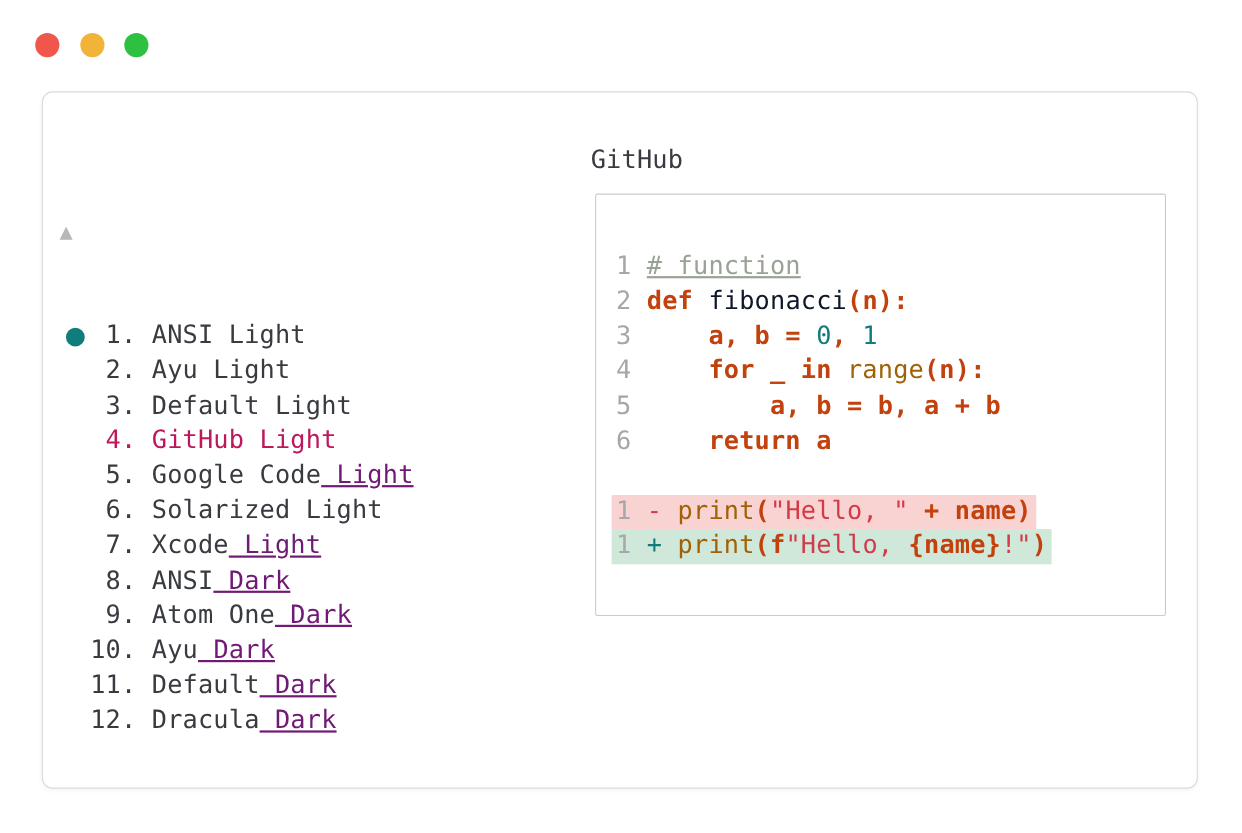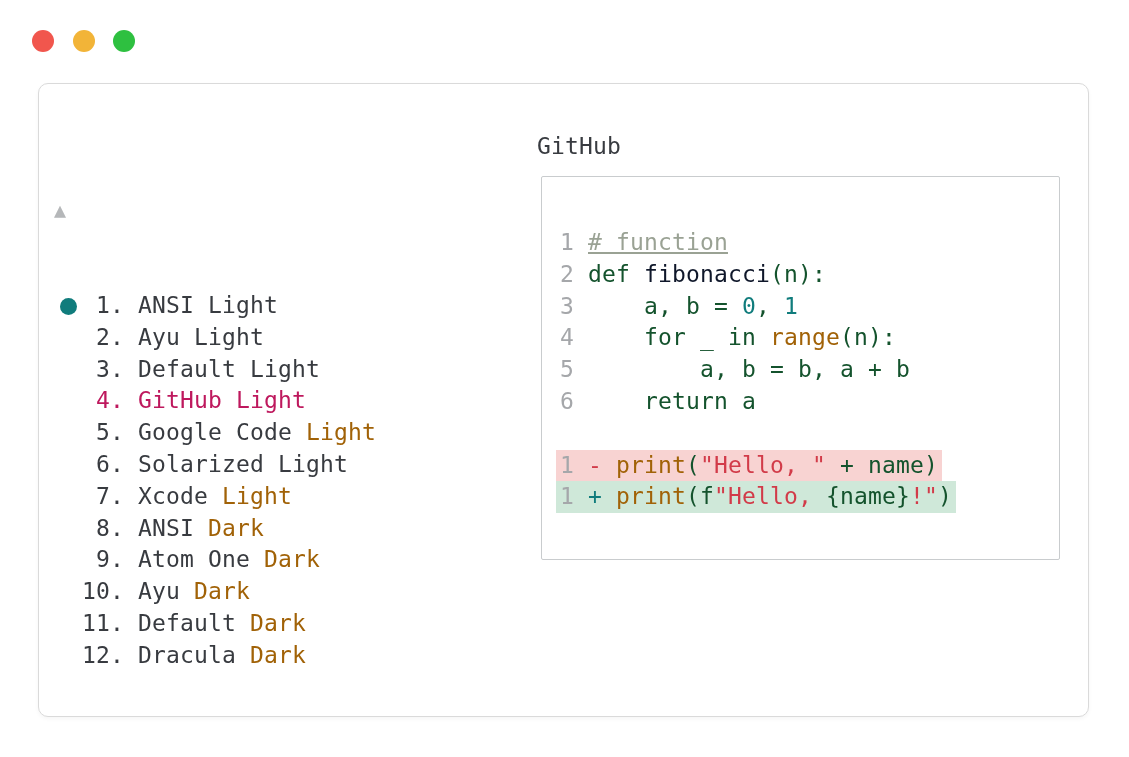--- a/index.html
+++ b/index.html
@@ -31,21 +31,21 @@
   .mono {
     font-size: 23px;
     letter-spacing: 0.15px;
     line-height: 31.8px;
     white-space: pre;
     color: #383b40;
   }
 
   .list-col { position: absolute; left: 15px; top: 47px; }
   .row { height: 31.8px; }
-  .muted   { color: #a16207; }
+  .muted   { color: #701a75; text-decoration: underline; }
   .selected-row { color: #be185d; }
   .arrow-up   { color: #b5b7b9; font-size: 20px; }
 
   .bullet {
     position: absolute; left: 21px; top: 214px;
     width: 17px; height: 17px; border-radius: 50%;
     background: #107c7c;
   }
 
   .preview-label { position: absolute; left: 498px; top: 47px; }
@@ -59,21 +59,21 @@
   }
 
   .code-col { position: absolute; left: 521px; top: 143px; }
   .code-line { height: 31.8px; }
   .hl { display: inline-block; padding: 0 4px; margin-left: -4px; }
   .hl-red   { background: #f8d3d2; }
   .hl-green { background: #cfe8d9; }
 
   
   .ln { color: #a5a7aa; }  
-  .pl { color: #14532d; }  
+  .pl { color: #c2410c; font-weight: bold; }  
   .cm { color: #9aa294; text-decoration: underline; }  
   .fn { color: #0f172a; }  
   .nm { color: #107c7c; }  
   .bl { color: #a16207; }  
   .st { color: #d23b49; }  
 </style>
 </head>
 <body>
 
 <div class="lights">

